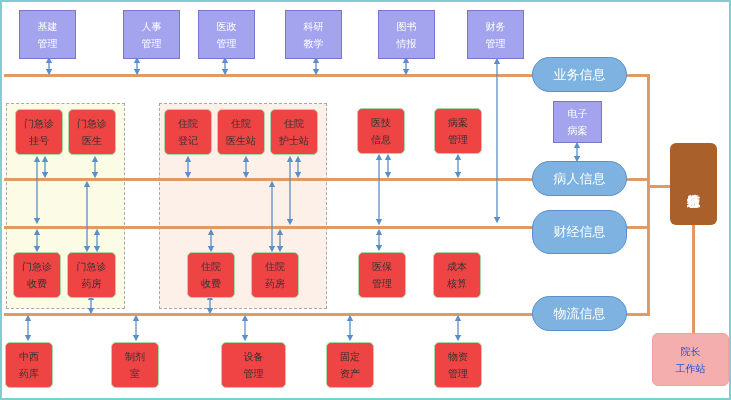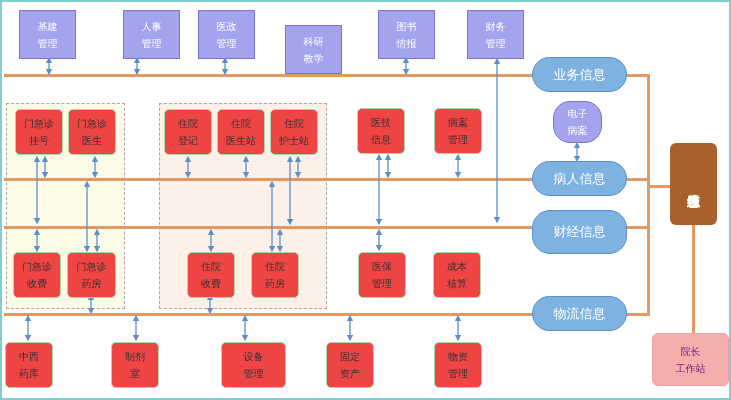--- a/index.html
+++ b/index.html
@@ -12,21 +12,21 @@
   .hline { position:absolute; height:3px; background:#e29a62; }
   .vline-o { position:absolute; width:3px; background:#e29a62; }
   .box { position:absolute; display:flex; align-items:center; justify-content:center; text-align:center;
          font-size:10px; line-height:17px; box-sizing:border-box; white-space:pre-line; }
   .purple { background:#a3a3ee; border:1.5px solid #7b74cf; color:#ffffff; }
   .green { background:#ef4444; border:1.5px solid #a8d8a8; color:#333333; border-radius:5px; }
   .pill { position:absolute; background:#7eb2e0; border:1.5px solid #5b8fc7; color:#ffffff; border-radius:18px;
           display:flex; align-items:center; justify-content:center; font-size:13px; box-sizing:border-box; }
   .brown { background:#a9602a; border-radius:6px; color:#ffffff; font-size:13px; line-height:15px;
            writing-mode:vertical-rl; text-orientation:upright; }
-  .pink { background:#f5aeae; border:1.5px solid #efa0a0; border-radius:6px; color:#701a75;font-family:Liberation Serif, serif; }
+  .pink { background:#f5aeae; border:1.5px solid #efa0a0; border-radius:6px; color:#1d4ed8;font-family:Liberation Serif, serif; }
   svg.conn { position:absolute; left:0; top:0; pointer-events:none; }
 </style>
 </head>
 <body>
 
 <div class="frame"></div>
 
 <div class="group g-outpatient" style="left:6px;top:103px;width:117px;height:204px;"></div>
 <div class="group g-inpatient" style="left:159px;top:103px;width:166px;height:204px;"></div>
 
@@ -88,21 +88,21 @@
     <line x1="458" y1="318" x2="458" y2="338" marker-start="url(#ah)" marker-end="url(#ah)"></line>
   </g>
 </svg>
 
 <div class="box purple" style="left:19px;top:10px;width:57px;height:49px;">基建
 管理</div>
 <div class="box purple" style="left:123px;top:10px;width:57px;height:49px;">人事
 管理</div>
 <div class="box purple" style="left:198px;top:10px;width:57px;height:49px;">医政
 管理</div>
-<div class="box purple" style="left:285px;top:25px;width:57px;height:49px;">科研
+<div class="box purple" style="left:285px;top:10px;width:57px;height:49px;">科研
 教学</div>
 <div class="box purple" style="left:378px;top:10px;width:57px;height:49px;">图书
 情报</div>
 <div class="box purple" style="left:467px;top:10px;width:57px;height:49px;">财务
 管理</div>
 
 <div class="box green" style="left:15px;top:109px;width:48px;height:46px;">门急诊
 挂号</div>
 <div class="box green" style="left:68px;top:109px;width:48px;height:46px;">门急诊
 医生</div>
@@ -140,19 +140,19 @@
 <div class="box green" style="left:326px;top:342px;width:48px;height:46px;">固定
 资产</div>
 <div class="box green" style="left:434px;top:342px;width:48px;height:46px;">物资
 管理</div>
 
 <div class="pill" style="left:532px;top:57px;width:95px;height:35px;">业务信息</div>
 <div class="pill" style="left:532px;top:161px;width:95px;height:35px;">病人信息</div>
 <div class="pill" style="left:532px;top:210px;width:95px;height:44px;">财经信息</div>
 <div class="pill" style="left:532px;top:296px;width:95px;height:35px;">物流信息</div>
 
-<div class="box purple" style="left:553px;top:101px;width:49px;height:42px;border-radius:17px;">电子
+<div class="box purple" style="left:553px;top:101px;width:49px;height:42px;">电子
 病案</div>
 
 <div class="box brown" style="left:670px;top:143px;width:47px;height:82px;">信息系统综合统计</div>
 
 <div class="box pink" style="left:652px;top:333px;width:77px;height:53px;">院长
 工作站</div>
 
 </body></html>

